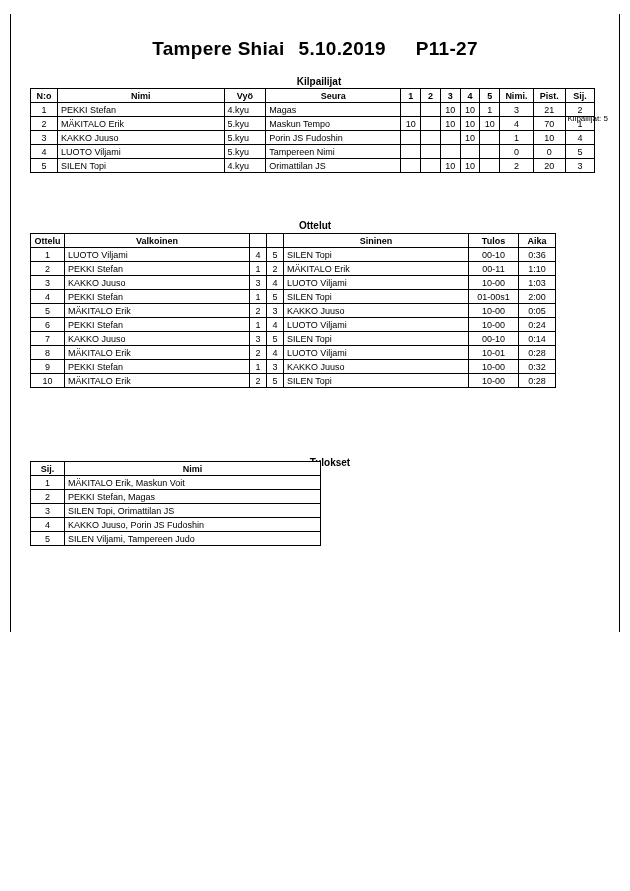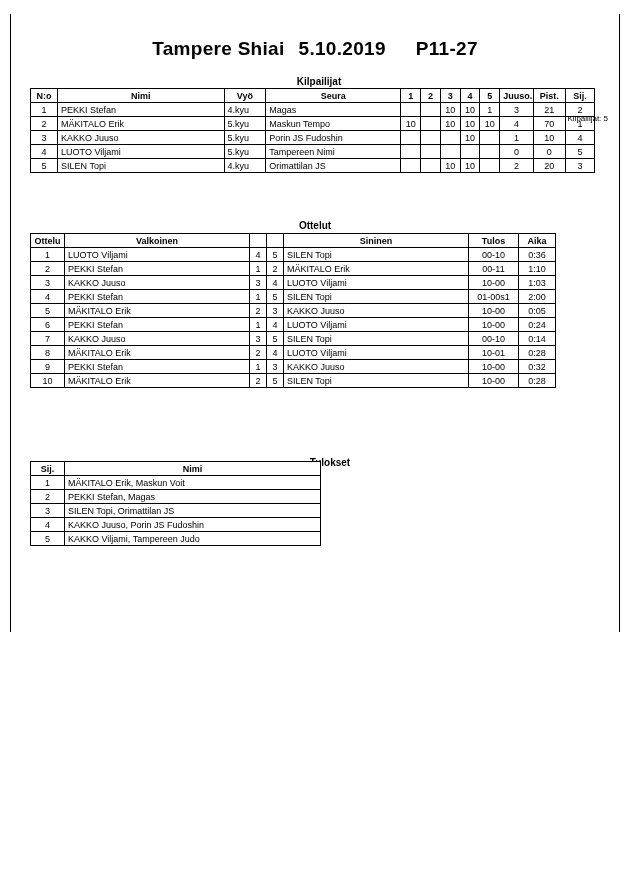--- a/index.html
+++ b/index.html
@@ -138,21 +138,21 @@
       <tr>
         <th>N:o</th>
         <th>Nimi</th>
         <th>Vyö</th>
         <th>Seura</th>
         <th>1</th>
         <th>2</th>
         <th>3</th>
         <th>4</th>
         <th>5</th>
-        <th>Juuso.</th>
+        <th>Nimi.</th>
         <th>Pist.</th>
         <th>Sij.</th>
       </tr>
     </thead>
     <tbody>
       <tr>
         <td class="c">1</td>
         <td class="l">PEKKI Stefan</td>
         <td class="l">4.kyu</td>
         <td class="l">Magas</td>
@@ -368,18 +368,18 @@
       <tr>
         <td class="c">3</td>
         <td class="l">SILEN Topi, Orimattilan JS</td>
       </tr>
       <tr>
         <td class="c">4</td>
         <td class="l">KAKKO Juuso, Porin JS Fudoshin</td>
       </tr>
       <tr>
         <td class="c">5</td>
-        <td class="l">KAKKO Viljami, Tampereen Judo</td>
+        <td class="l">SILEN Viljami, Tampereen Judo</td>
       </tr>
     </tbody>
   </table>
 
 </div>
 
 </body></html>

